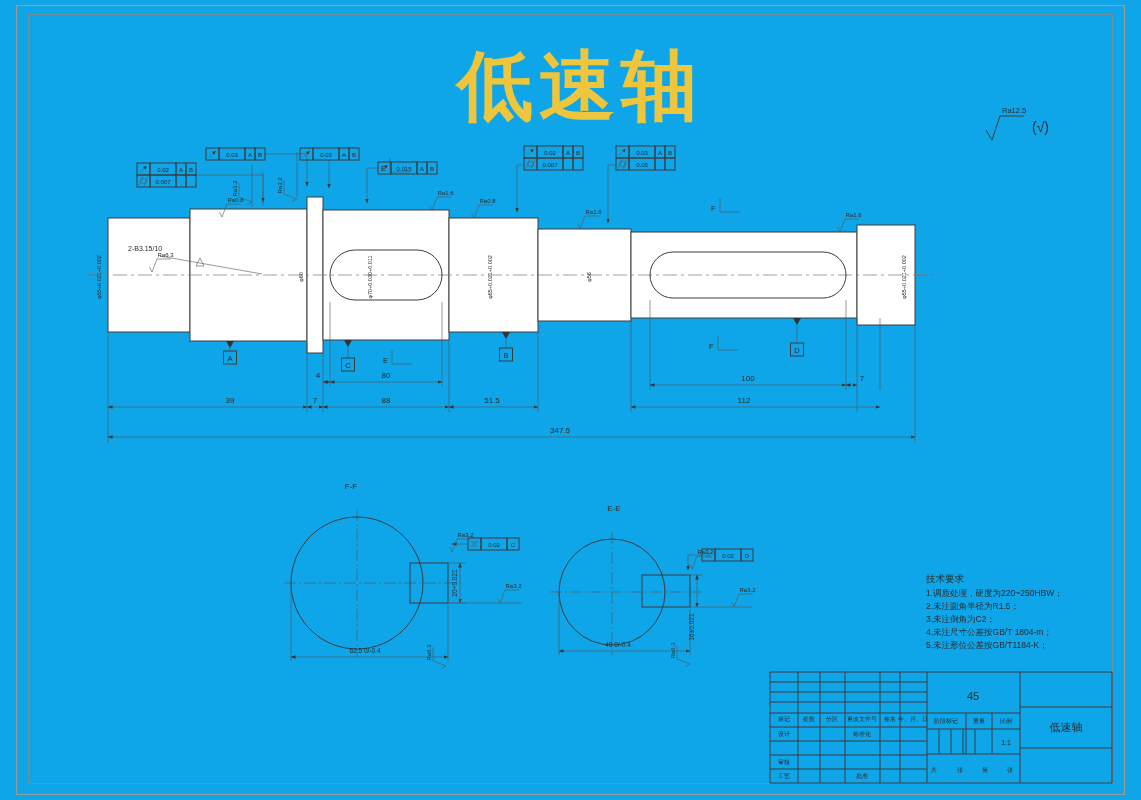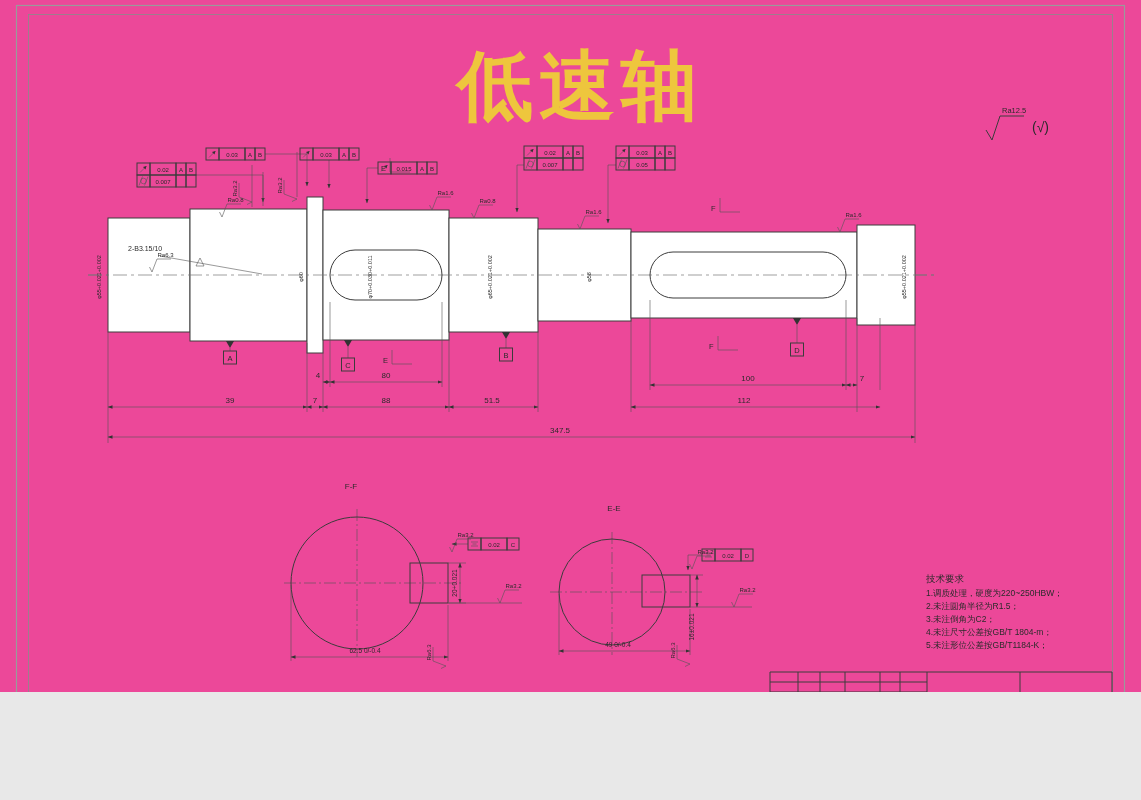--- a/index.html
+++ b/index.html
@@ -1,16 +1,16 @@
 <!DOCTYPE html>
 <html><head>
 <meta charset="utf-8">
 <style>
   html,body{margin:0;padding:0;background:#e8e8e8;}
-  #sheet{position:relative;width:1141px;height:692px;background:#ec4899;overflow:hidden;
+  #sheet{position:relative;width:1141px;height:800px;background:#0ea5e9;overflow:hidden;
          font-family:"Liberation Sans", sans-serif;}
   svg{position:absolute;left:0;top:0;}
   text{fill:#2b2b2b;font-family:"Liberation Sans", sans-serif;}
   .bigtitle{fill:#eec63d;font-weight:bold;font-size:76px;letter-spacing:6px;}
   .thin{stroke:#555;stroke-width:0.6;fill:none;}
   .mid{stroke:#3c3c3c;stroke-width:1;fill:none;}
   .small{font-size:6.5px;}
   .tb{font-size:6px;}
 </style>
 </head>

